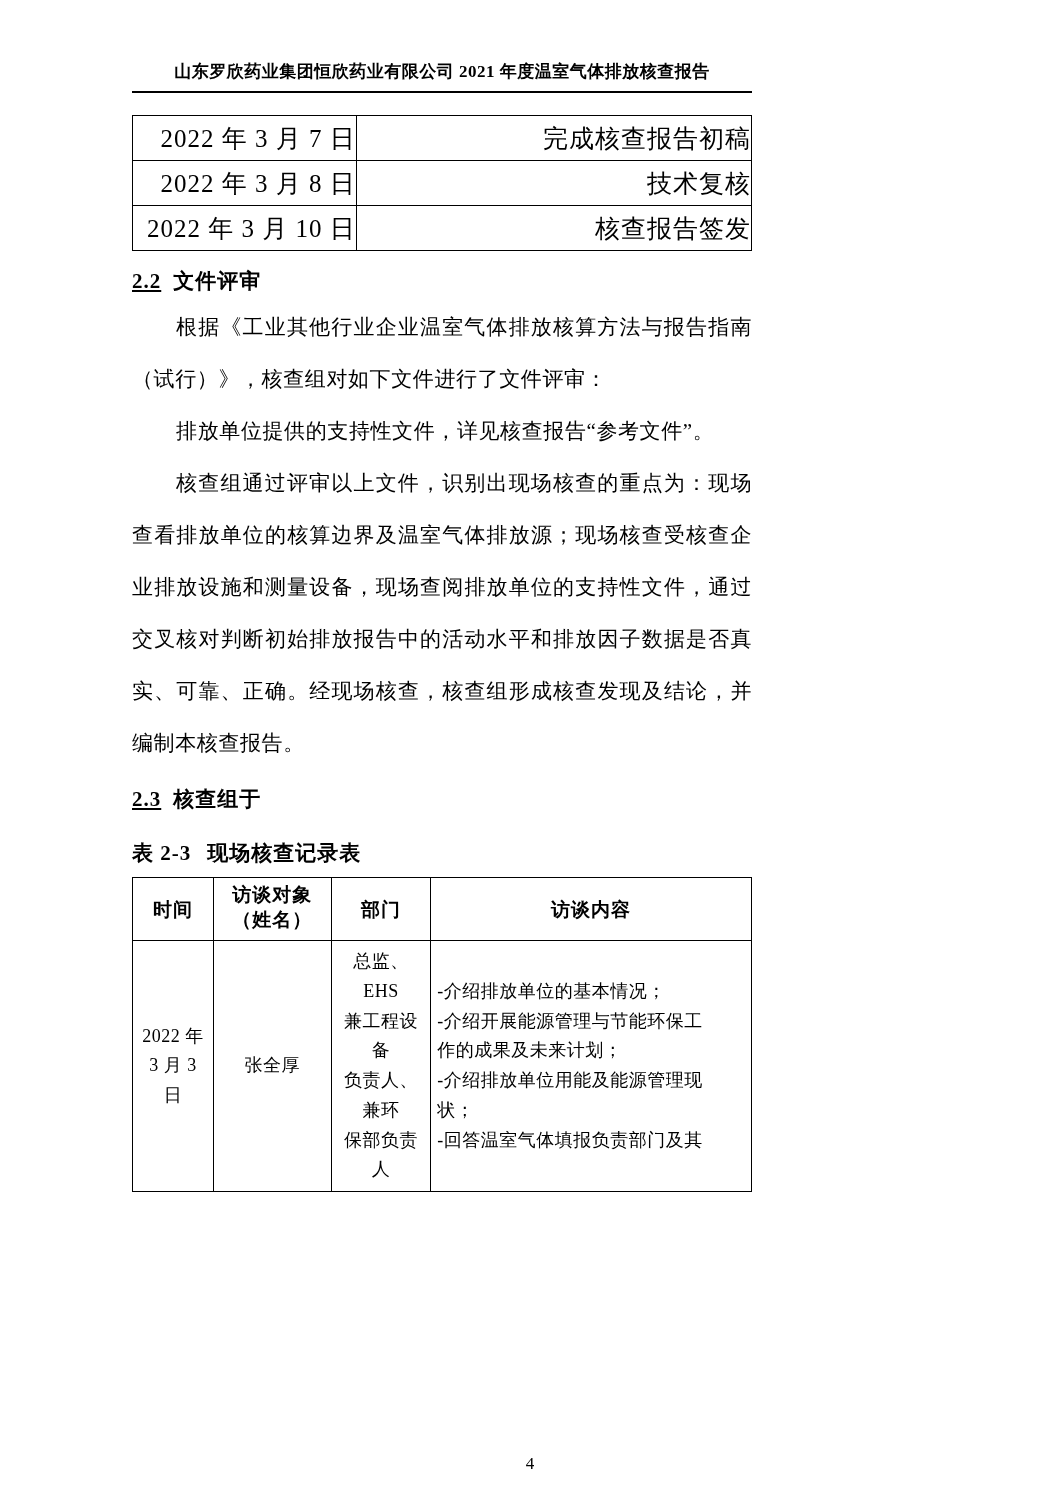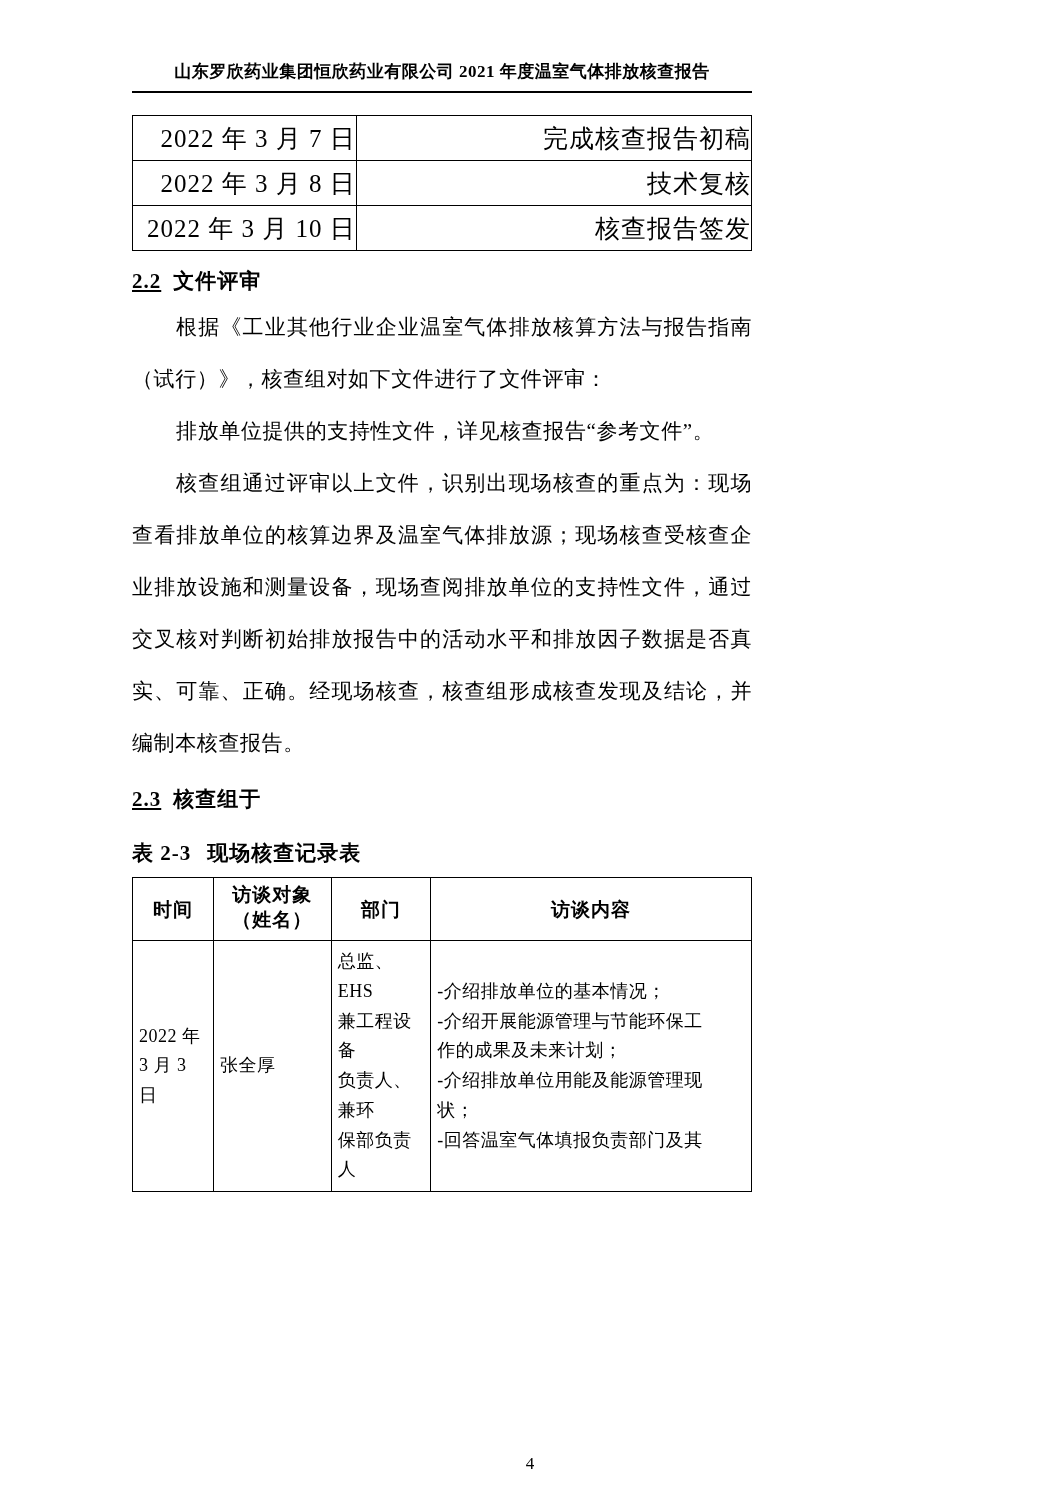--- a/index.html
+++ b/index.html
@@ -98,21 +98,21 @@
     font-size: 18px;
     line-height: 1.65;
     vertical-align: middle;
     letter-spacing: 0.5px;
     padding: 6px 6px;
   }
   .col-time { width: 13%; margin-left: 31px; }
   .col-person { width: 19%; font-family: Liberation Mono, monospace; }
   .col-dept { width: 16%; }
   .col-content { width: 52%; margin-left: 40px; }
-  .cell-center { text-align: left; }
+  .cell-center { text-align: center; }
   .cell-left { text-align: left; }
   .content-cell div { white-space: nowrap; }
   
   .footer {
     position: absolute;
     bottom: 38px;
     left: 0;
     width: 1060px;
     text-align: center;
     font-size: 17px;

